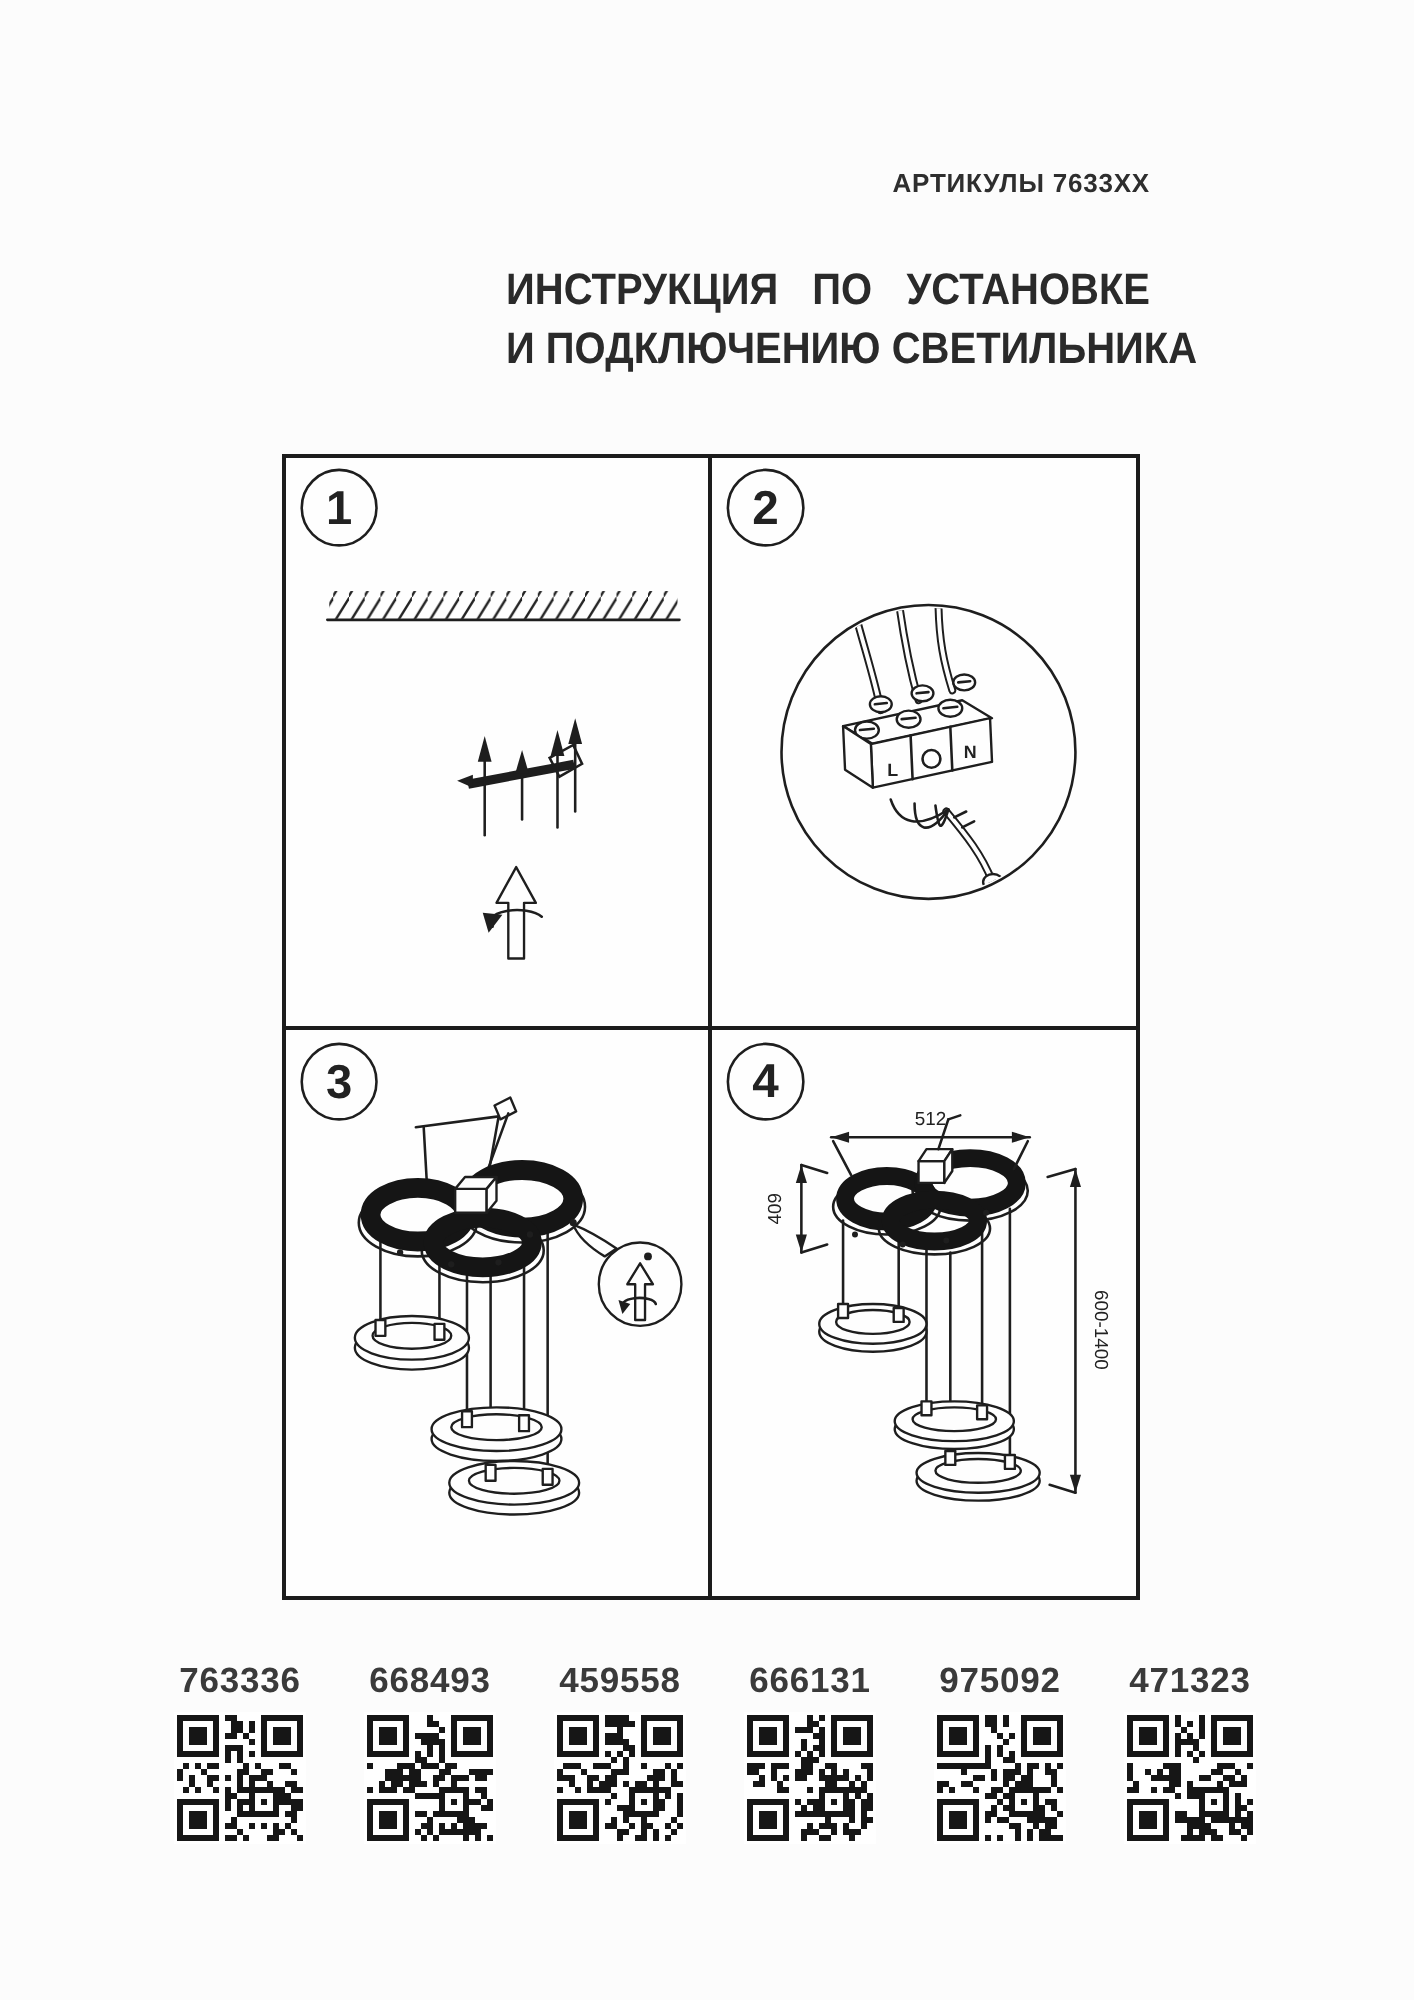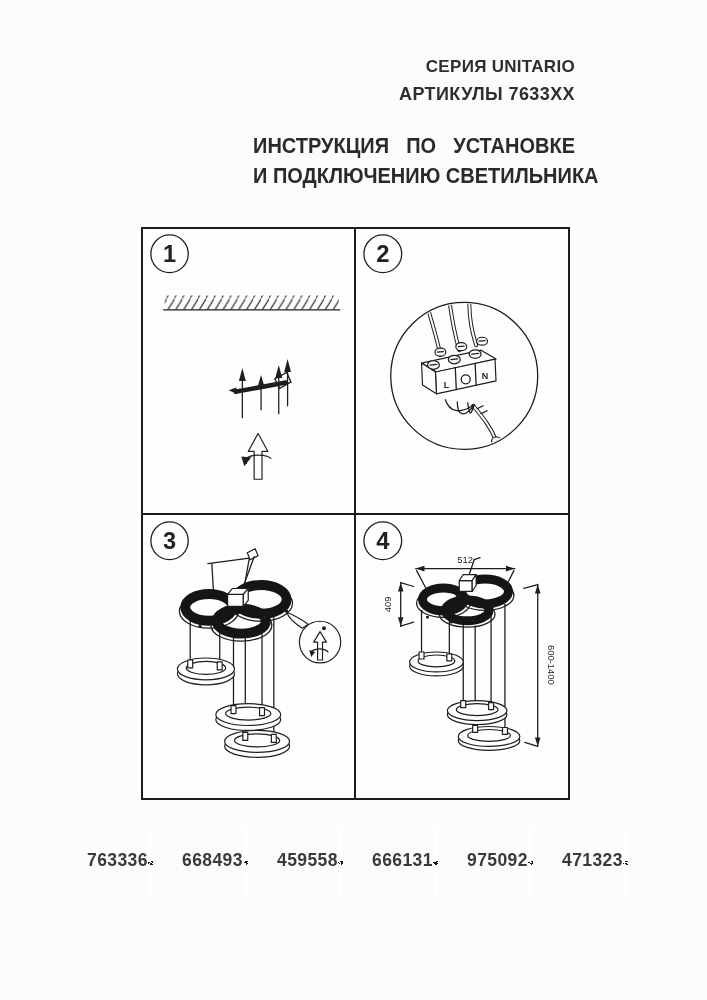--- a/index.html
+++ b/index.html
@@ -2,21 +2,21 @@
 <html><head>
 <meta charset="utf-8">
 <style>
   html,body{margin:0;padding:0;}
   body{background:#f4f4f4;font-family:"Liberation Sans", sans-serif;}
   .page{position:relative;width:707px;height:1000px;background:#fcfcfc;margin:0 auto;overflow:hidden;color:#2b2b2b;}
 
   
   .hdr-line{position:absolute;left:0;width:575px;text-align:right;font-weight:700;color:#2e2e2e;white-space:nowrap;}
   .hdr-series{top:57px;font-size:17px;letter-spacing:.3px;}
-  .hdr-articles{top:84px;font-size:18px;letter-spacing:.4px;}
+  .hdr-articles{top:84px;font-size:13px;letter-spacing:.4px;}
 
   
   .title{position:absolute;left:253px;top:131px;width:322px;font-weight:700;font-size:20px;line-height:27px;color:#2a2a2a;transform:scaleY(1.10);transform-origin:top;}
   .title .tl{text-align:justify;text-align-last:justify;white-space:nowrap;}
 
   
   .grid{position:absolute;left:141px;top:227px;width:429px;height:573px;display:grid;grid-template-columns:1fr 1fr;grid-template-rows:1fr 1fr;border:2px solid #1c1c1c;background:#fefefe;box-sizing:border-box;}
   .cell{position:relative;box-sizing:border-box;}
   .cell-1{border-right:2px solid #1c1c1c;border-bottom:2px solid #1c1c1c;}
   .cell-2{border-bottom:2px solid #1c1c1c;}
@@ -29,30 +29,29 @@
   .fb{fill:#1e1e1e;stroke:none;}
   .ring{stroke:#151515;fill:none;}
   .num{font:700 24px "Liberation Sans", sans-serif;fill:#222;text-anchor:middle;}
   .dtxt{font:400 9.5px "Liberation Sans", sans-serif;fill:#222;text-anchor:middle;}
   .ttxt{font:700 9px "Liberation Sans", sans-serif;fill:#222;text-anchor:middle;}
   .wo{stroke:#1e1e1e;stroke-width:4;fill:none;stroke-linecap:round;}
   .wi{stroke:#fefefe;stroke-width:2;fill:none;stroke-linecap:round;}
 
   
   .qrrow{position:absolute;left:87px;top:830px;display:flex;gap:29px;}
-  .qrcol{width:66px;display:flex;align-items:center;}
+  .qrcol{width:66px;display:flex;flex-direction:column;align-items:center;}
   .qrlabel{font-weight:700;font-size:17.5px;letter-spacing:.4px;color:#3a3a3a;margin-bottom:5px;white-space:nowrap;}
   .qrsvg{width:66px;height:66px;background:#fff;}
 </style>
 </head>
 <body>
 
 <div class="page">
 
-  <div class="hdr-line hdr-series">СЕРИЯ UNITARIO</div>
   <div class="hdr-line hdr-articles">АРТИКУЛЫ 7633ХХ</div>
 
   <div class="title">
     <div class="tl">ИНСТРУКЦИЯ  ПО  УСТАНОВКЕ</div>
     <div class="tl">И ПОДКЛЮЧЕНИЮ СВЕТИЛЬНИКА</div>
   </div>
 
   <div class="grid">
 
     <div class="cell cell-1">

